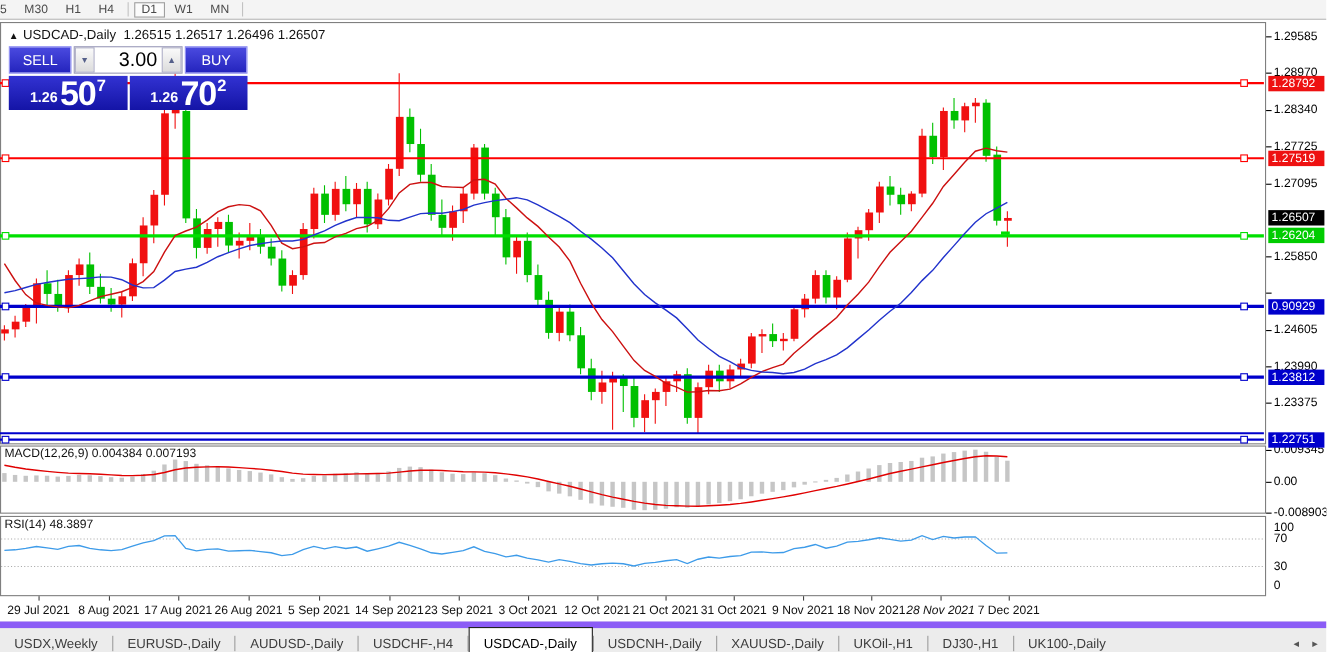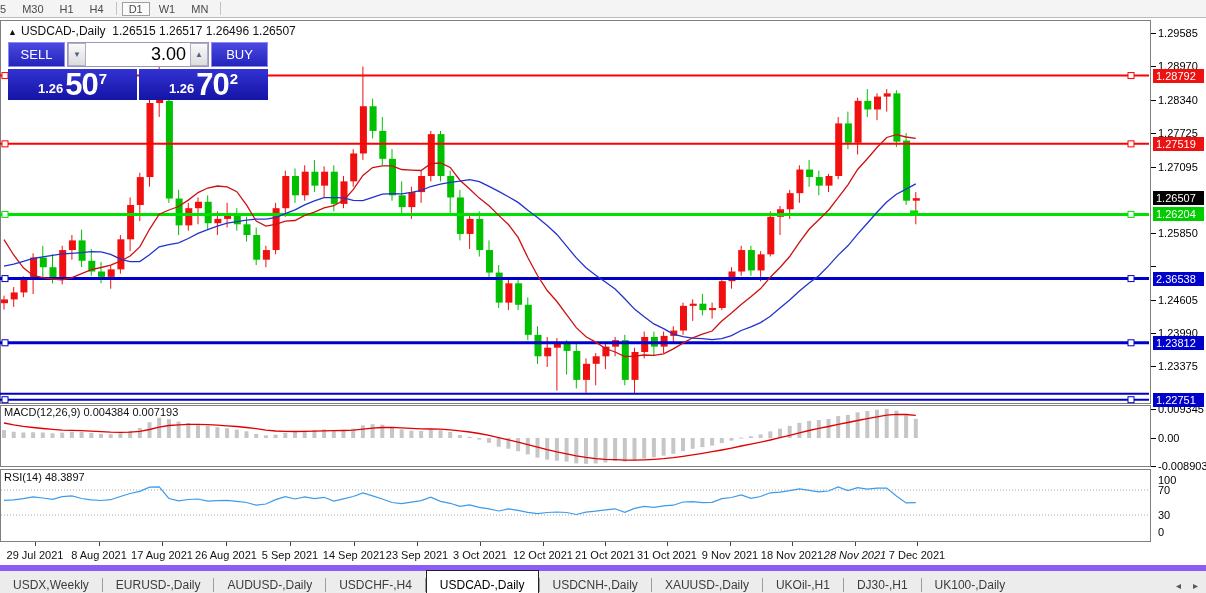--- a/index.html
+++ b/index.html
@@ -30,21 +30,21 @@
   .tickmark{position:absolute;left:0;width:5px;height:1px;background:#000;}
   .p-tag{position:absolute;left:2px;width:51px;height:14px;line-height:14px;font-size:11px;
     color:#fff;padding-left:3px;box-sizing:border-box;white-space:nowrap;z-index:4;}
 
   
   #date-axis{position:absolute;left:0;top:542px;width:1151px;height:23px;z-index:3;}
   .d-label{position:absolute;top:7px;font-size:11px;color:#111;white-space:nowrap;transform:translateX(-50%);}
   .d-tick{position:absolute;top:0;width:1px;height:4px;background:#444;}
 
   
-  #trade-panel{position:absolute;left:8px;top:42px;width:260px;height:58px;z-index:5;}
+  #trade-panel{position:absolute;left:8px;top:42px;width:217px;height:58px;z-index:5;}
   #tp-top{display:flex;height:25px;}
   .tp-btn{background:linear-gradient(#4a4ae0,#2424bd);border:1px solid #8a8af2;color:#fff;
     font-size:13px;display:flex;align-items:center;justify-content:center;box-sizing:border-box;}
   #sell-btn{width:57px;}
   #buy-btn{width:57px;}
   #vol-group{flex:1;display:flex;background:#fff;border:1px solid #9a9ab8;box-sizing:border-box;margin:0 2px;}
   .spin-btn{width:18px;background:linear-gradient(#fafafa,#dcdcdc);border:1px solid #aeaec6;
     color:#55608a;font-size:8px;display:flex;align-items:center;justify-content:center;box-sizing:border-box;}
   #vol-value{flex:1;font-size:18px;color:#000;display:flex;align-items:center;justify-content:flex-end;padding-right:4px;}
   #tp-bottom{display:flex;height:31px;margin-top:2px;}
@@ -642,21 +642,21 @@
       <div class="tickmark" style="top: 280.219px;"></div>
       <div class="p-tick" style="top: 274.219px;">1.24605</div>
       <div class="tickmark" style="top: 313.219px;"></div>
       <div class="p-tick" style="top: 307.219px;">1.23990</div>
       <div class="tickmark" style="top: 346.219px;"></div>
       <div class="p-tick" style="top: 340.219px;">1.23375</div>
       <div class="p-tag" style="top: 48.5512px; background: rgb(238, 17, 17);">1.28792</div>
       <div class="p-tag" style="top: 116.858px; background: rgb(238, 17, 17);">1.27519</div>
       <div class="p-tag" style="top: 171.161px; background: rgb(0, 0, 0);">1.26507</div>
       <div class="p-tag" style="top: 187.419px; background: rgb(0, 204, 0);">1.26204</div>
-      <div class="p-tag" style="top: 251.595px; background: rgb(0, 0, 204);">2.36538</div>
+      <div class="p-tag" style="top: 251.595px; background: rgb(0, 0, 204);">0.90929</div>
       <div class="p-tag" style="top: 315.771px; background: rgb(0, 0, 204);">1.23812</div>
       <div class="p-tag" style="top: 372.702px; background: rgb(0, 0, 204);">1.22751</div>
       <div class="p-tick" style="top: 383.031px;">0.009345</div>
       <div class="tickmark" style="top: 389.031px;"></div>
       <div class="p-tick" style="top: 412px;">0.00</div>
       <div class="tickmark" style="top: 418px;"></div>
       <div class="p-tick" style="top: 439.599px;">-0.008903</div>
       <div class="tickmark" style="top: 445.599px;"></div>
       <div class="p-tick" style="top: 454px;">100</div>
       <div class="p-tick" style="top: 464px;">70</div>

